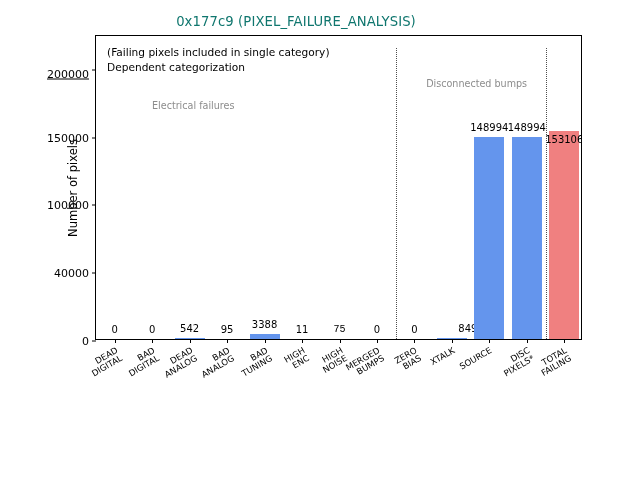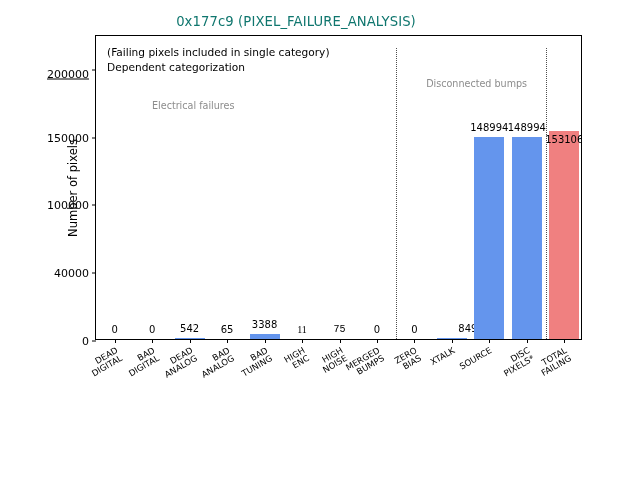--- a/index.html
+++ b/index.html
@@ -162,25 +162,25 @@
         </div>
       </div>
 
     <div id="plotclip">
       <div id="bars">
           <div class="blabel" style="left: 18.7308px; bottom: 4px;">0</div>
           <div class="blabel" style="left: 56.1923px; bottom: 4px;">0</div>
           <div class="bar" style="left: 78.6692px; width: 29.9692px; height: 0.734711px; background: rgb(100, 149, 237);"></div>
           <div class="blabel" style="left: 93.6538px; bottom: 4.73471px;">542</div>
           <div class="bar" style="left: 116.131px; width: 29.9692px; height: 0.128778px; background: rgb(100, 149, 237);"></div>
-          <div class="blabel" style="left: 131.115px; bottom: 4.12878px;">65</div>
+          <div class="blabel" style="left: 131.115px; bottom: 4.12878px;">95</div>
           <div class="bar" style="left: 153.592px; width: 29.9692px; height: 4.59262px; background: rgb(100, 149, 237);"></div>
           <div class="blabel" style="left: 168.577px; bottom: 8.59262px;">3388</div>
           <div class="bar" style="left: 191.054px; width: 29.9692px; height: 0.0149111px; background: rgb(100, 149, 237);"></div>
-          <div class="blabel" style="left: 206.038px; bottom: 4.01491px; font-family: Liberation Serif, serif;">11</div>
+          <div class="blabel" style="left: 206.038px; bottom: 4.01491px;">11</div>
           <div class="bar" style="left: 228.515px; width: 29.9692px; height: 0.101667px; background: rgb(100, 149, 237);"></div>
           <div class="blabel" style="left: 243.5px; bottom: 4.10167px; font-family: Liberation Mono, monospace;">75</div>
           <div class="blabel" style="left: 280.962px; bottom: 4px;">0</div>
           <div class="blabel" style="left: 318.423px; bottom: 4px;">0</div>
           <div class="bar" style="left: 340.9px; width: 29.9692px; height: 1.15087px; background: rgb(100, 149, 237);"></div>
           <div class="blabel" style="left: 355.885px; bottom: 5.15087px; margin-left: 16px;">849</div>
           <div class="bar" style="left: 378.362px; width: 29.9692px; height: 201.97px; background: rgb(100, 149, 237);"></div>
           <div class="blabel" style="left: 393.346px; bottom: 205.97px;">148994</div>
           <div class="bar" style="left: 415.823px; width: 29.9692px; height: 201.97px; background: rgb(100, 149, 237);"></div>
           <div class="blabel" style="left: 430.808px; bottom: 205.97px;">148994</div>

